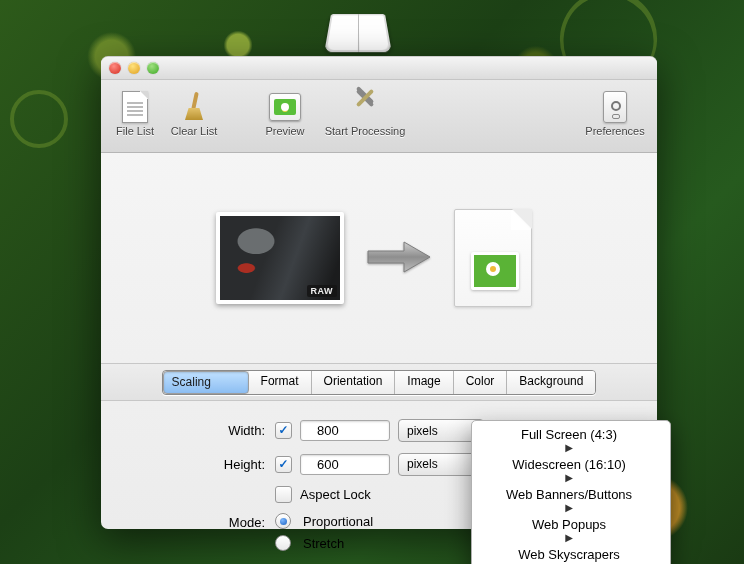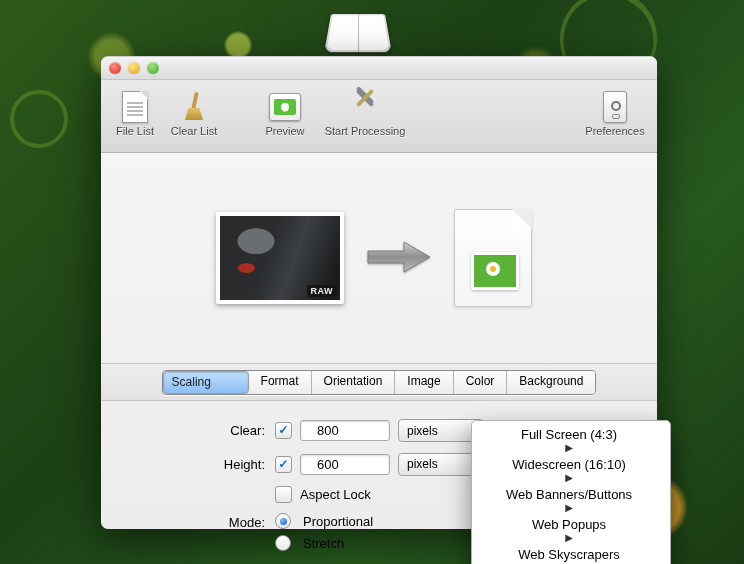--- a/index.html
+++ b/index.html
@@ -196,21 +196,21 @@
       <div class="seg sel">Scaling</div>
       <div class="seg">Format</div>
       <div class="seg">Orientation</div>
       <div class="seg">Image</div>
       <div class="seg">Color</div>
       <div class="seg">Background</div>
     </div>
   </div>
 
   <div class="form">
-    <div class="flabel">Clear:</div>
+    <div class="flabel">Width:</div>
     <div class="frow">
       <span class="chk on"></span>
       <input class="txt" value="800" style="">
       <span class="sel">
         <span>pixels</span>
         <span class="updn">▲<br>▼</span>
       </span>
     </div>
 
     <div class="flabel">Height:</div>

